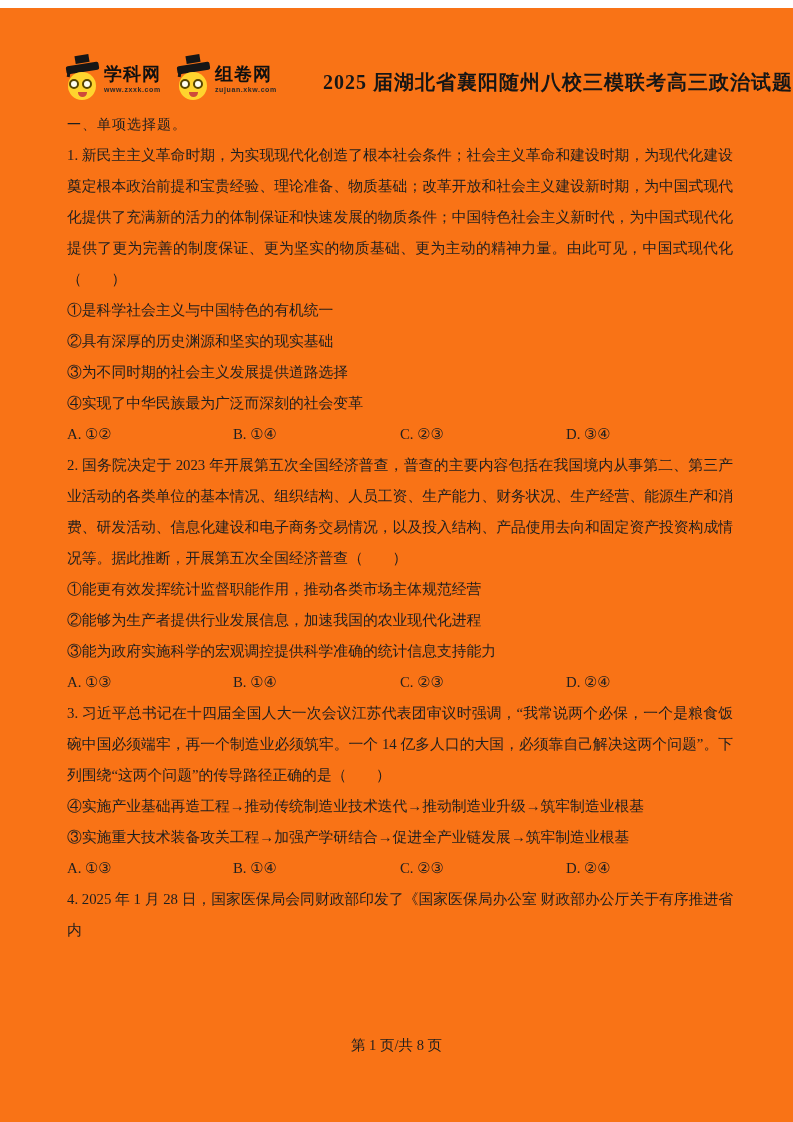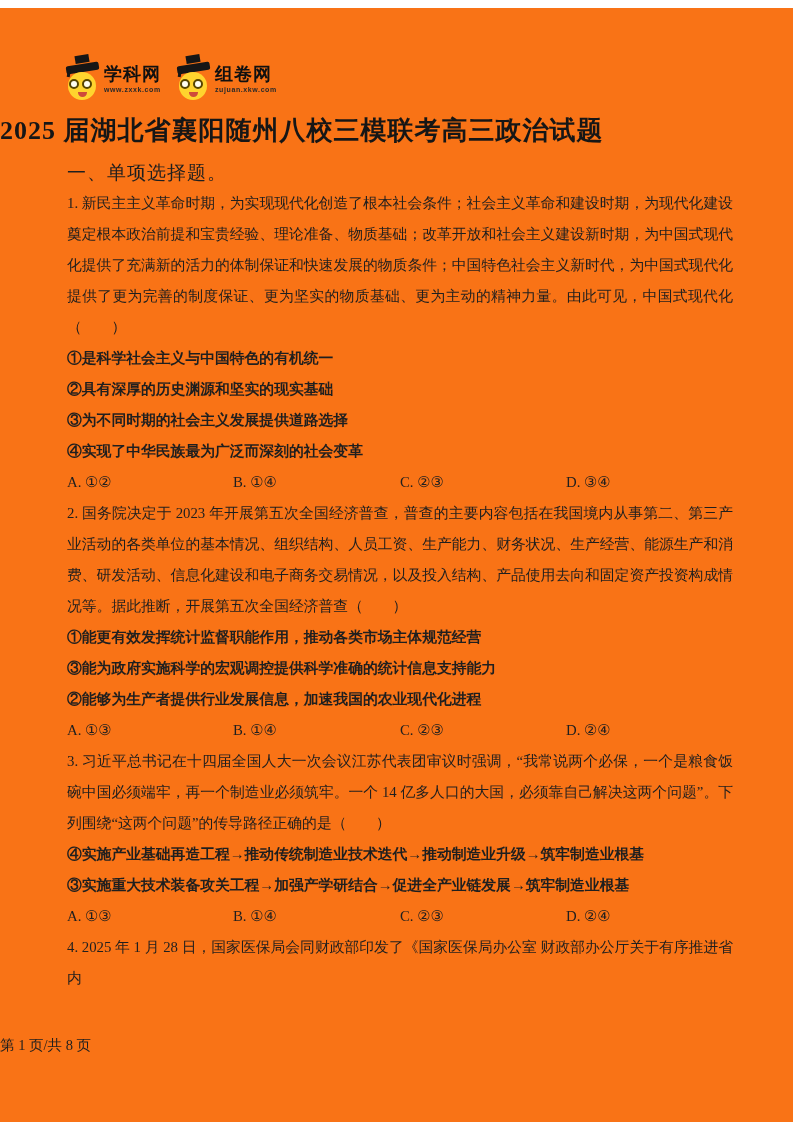--- a/index.html
+++ b/index.html
@@ -82,54 +82,55 @@
     font-size: 7px;
     line-height: 8px;
     letter-spacing: 0.6px;
     color: #2a2a2a;
     margin-top: 2px;
     white-space: nowrap;
   }
 
   
   .doc-title {
-    padding-top: 108px;
-    text-align: left;
-    font-size: 26px;
+    padding-top: 60px;
+    text-align: right;
+    font-size: 20px;
     font-weight: bold;
     letter-spacing: 1px;
     line-height: 29px;
     color: #161616;
   }
   .content {
     margin: 12px 60px 0 67px;
     font-size: 14.8px;
     line-height: 31px;
   }
   .section-heading {
-    font-size: 19px;
+    font-size: 14px;
     letter-spacing: 1px;
   }
   .stem {
     text-align: justify;
     text-justify: inter-ideograph;
     text-align-last: left;
   }
-  .item { white-space: nowrap; font-weight: bold; }
+  .item { white-space: nowrap; }
   .choices {
     display: grid;
     grid-template-columns: 166px 167px 166px auto;
   }
   .choice { white-space: nowrap; }
 
   .footer {
     position: absolute;
     top: 1028px;
     left: 0;
     width: 100%;
+    text-align: center;
     font-size: 14.5px;
     color: #1f1f1f;
   }
 </style>
 </head>
 <body>
 
 <div class="page">
 
   <div class="logo-row">
@@ -185,22 +186,22 @@
         <span class="choice">A. ①②</span>
         <span class="choice">B. ①④</span>
         <span class="choice">C. ②③</span>
         <span class="choice">D. ③④</span>
       </div>
     </section>
 
     <section class="question">
       <p class="stem">2. 国务院决定于 2023 年开展第五次全国经济普查，普查的主要内容包括在我国境内从事第二、第三产业活动的各类单位的基本情况、组织结构、人员工资、生产能力、财务状况、生产经营、能源生产和消费、研发活动、信息化建设和电子商务交易情况，以及投入结构、产品使用去向和固定资产投资构成情况等。据此推断，开展第五次全国经济普查（　　）</p>
       <div class="item">①能更有效发挥统计监督职能作用，推动各类市场主体规范经营</div>
+      <div class="item">②能够为生产者提供行业发展信息，加速我国的农业现代化进程</div>
       <div class="item">③能为政府实施科学的宏观调控提供科学准确的统计信息支持能力</div>
-      <div class="item">②能够为生产者提供行业发展信息，加速我国的农业现代化进程</div>
       <div class="choices">
         <span class="choice">A. ①③</span>
         <span class="choice">B. ①④</span>
         <span class="choice">C. ②③</span>
         <span class="choice">D. ②④</span>
       </div>
     </section>
 
     <section class="question">
       <p class="stem">3. 习近平总书记在十四届全国人大一次会议江苏代表团审议时强调，“我常说两个必保，一个是粮食饭碗中国必须端牢，再一个制造业必须筑牢。一个 14 亿多人口的大国，必须靠自己解决这两个问题”。下列围绕“这两个问题”的传导路径正确的是（　　）</p>

